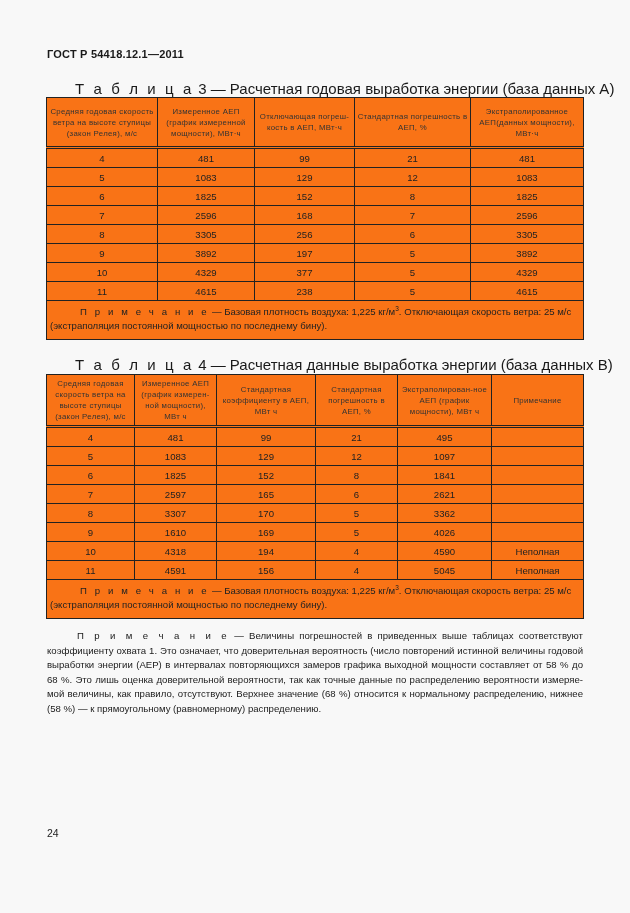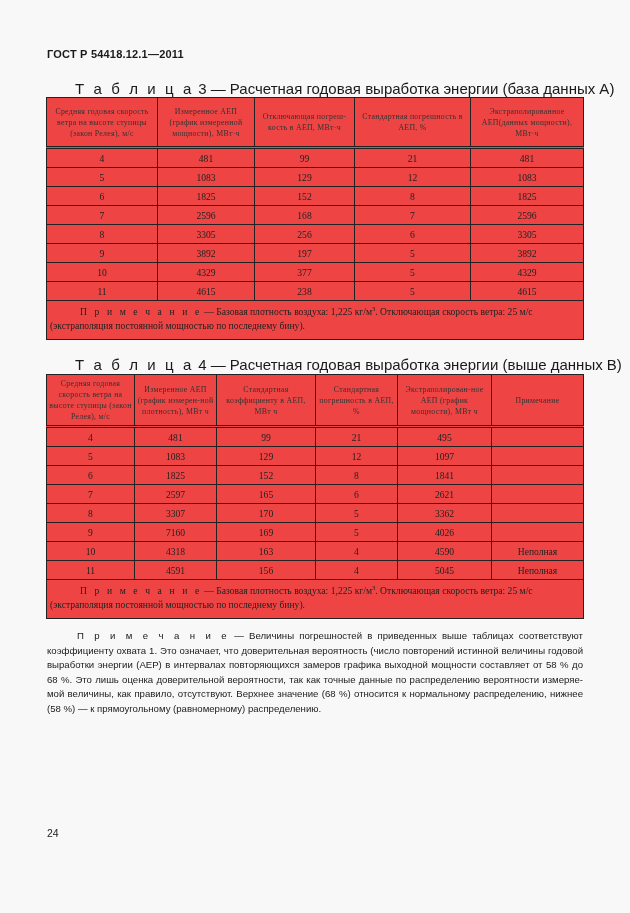--- a/index.html
+++ b/index.html
@@ -11,22 +11,21 @@
     position: absolute; left: 47px; top: 48px;
     font-size: 11px; font-weight: bold; letter-spacing: 0.2px;
   }
   .caption {
     position: absolute; left: 47px; font-size: 15px; color: #1a1a1a; margin-left: 28px;
   }
   .caption .spaced { letter-spacing: 2.6px; }
   table.doc {
     position: absolute; left: 46px; border-collapse: collapse;
     table-layout: fixed; font-size: 9.6px; color: #222;
-    background: #ef4444;
-    font-family: Liberation Serif, serif;
+    background: #f97316;
   }
   table.doc td, table.doc th {
     border: 1px solid #222; text-align: center; padding: 0 2px;
     font-weight: normal;
   }
   table.doc th {
     font-size: 7.8px; line-height: 11px; color: #333; letter-spacing: 0.3px;
     vertical-align: middle;
   }
   table.doc thead tr { border-bottom: 3px double #222; }
@@ -133,36 +132,36 @@
         <td>4615</td>
       </tr>
       <tr>
         <td colspan="5" class="note-cell"><span class="indent"></span><span class="spaced">П р и м е ч а н и е</span><span> — Базовая  плотность воздуха: 1,225 кг/м</span><sup>3</sup><span>. Отключающая скорость ветра: 25 м/с (экстраполяция постоянной мощностью по последнему бину).</span></td>
       </tr>
     </tbody>
 </table>
 
 <div class="caption" style="top:356px;">
   <span class="spaced">Т а б л и ц а</span>
-  <span>4</span><span> — Расчетная годовая выработка энергии (выше данных В)</span>
+  <span>4</span><span> — Расчетная данные выработка энергии (база данных В)</span>
 </div>
 
 <table class="doc" style="top:374px; width:537px;">
   <colgroup>
     <col style="width:88px">
       <col style="width:82px">
       <col style="width:99px">
       <col style="width:82px">
       <col style="width:94px">
       <col style="width:92px">
   </colgroup>
   <thead>
     <tr style="height:52px;">
       <th>Средняя годовая скорость ветра на высоте ступицы (закон Релея),  м/с</th>
-      <th>Измеренное АЕП (график измерен-ной плотность), МВт ч</th>
+      <th>Измеренное АЕП (график измерен-ной мощности), МВт ч</th>
       <th>Стандартная коэффициенту в АЕП, МВт ч</th>
       <th>Стандартная погрешность в АЕП, %</th>
       <th>Экстраполирован-ное АЕП (график мощности), МВт ч</th>
       <th>Примечание</th>
     </tr>
   </thead>
   <tbody id="t4body">
       <tr>
         <td>4</td>
         <td>481</td>
@@ -198,30 +197,30 @@
       <tr>
         <td>8</td>
         <td>3307</td>
         <td>170</td>
         <td>5</td>
         <td>3362</td>
         <td></td>
       </tr>
       <tr>
         <td>9</td>
-        <td>7160</td>
+        <td>1610</td>
         <td>169</td>
         <td>5</td>
         <td>4026</td>
         <td></td>
       </tr>
       <tr>
         <td>10</td>
         <td>4318</td>
-        <td>163</td>
+        <td>194</td>
         <td>4</td>
         <td>4590</td>
         <td>Неполная</td>
       </tr>
       <tr>
         <td>11</td>
         <td>4591</td>
         <td>156</td>
         <td>4</td>
         <td>5045</td>

